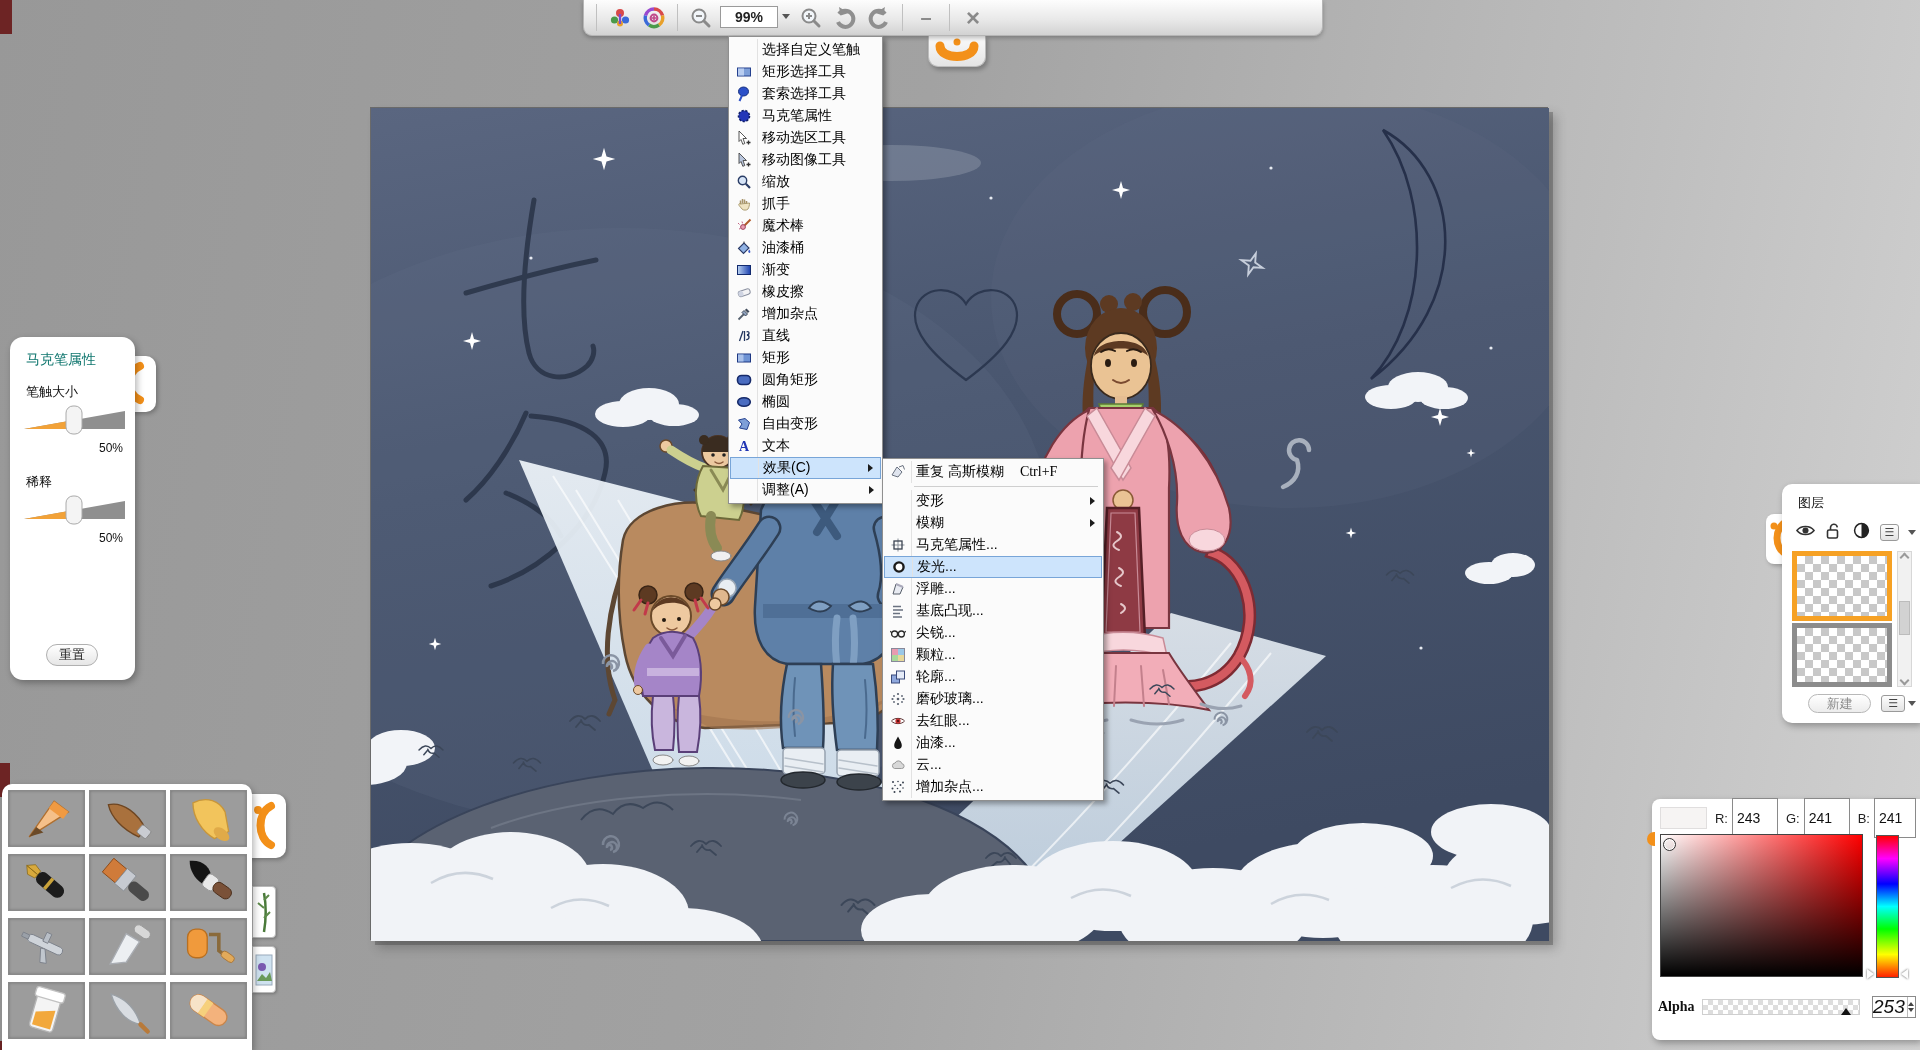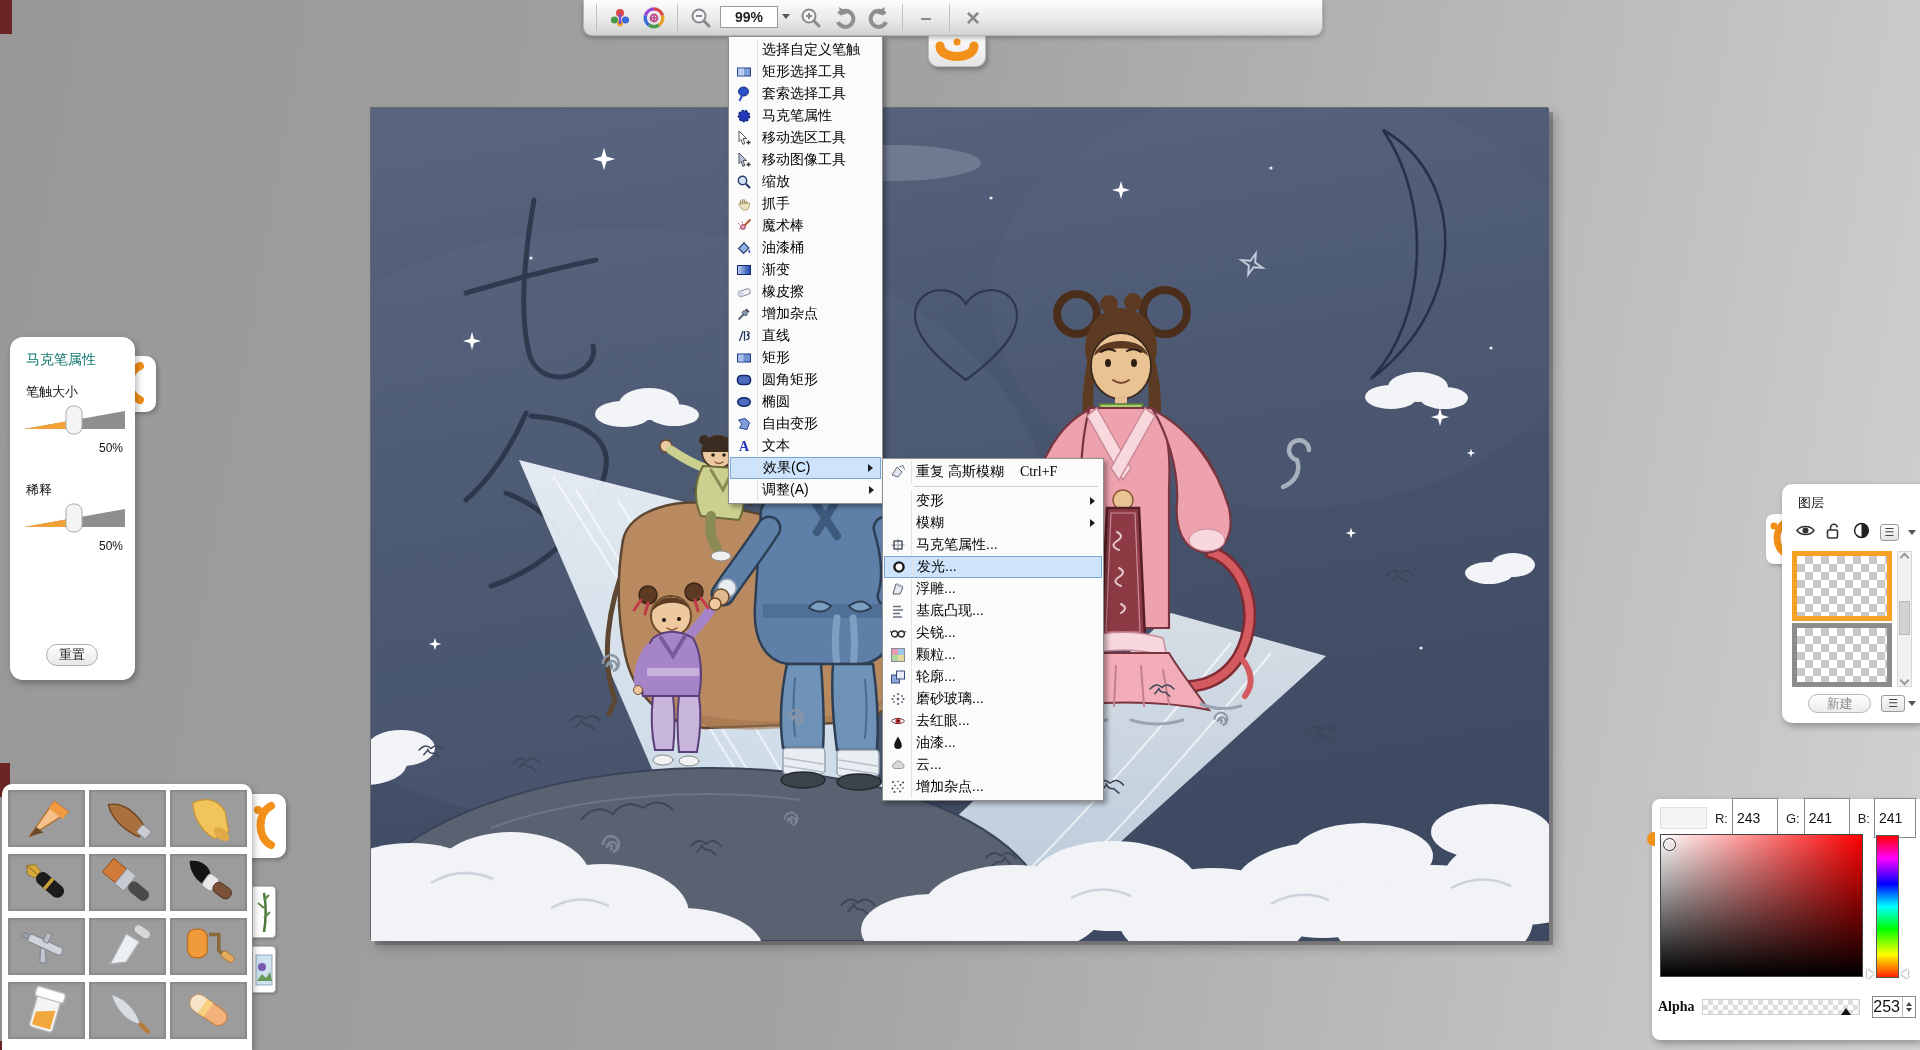--- a/index.html
+++ b/index.html
@@ -118,21 +118,21 @@
   #alpha-row { position:absolute; left:6px; bottom:22px; display:flex; align-items:center; }
   #alpha-label { font-family:"Liberation Serif","DejaVu Serif",serif; font-weight:bold; font-size:14px; color:#111; width:44px; }
   #alpha-slider { position:relative; width:158px; height:16px; border:1px solid #cfcfcf;
      background-color:#fff;
      background-image:linear-gradient(45deg,#ddd 25%,transparent 25%,transparent 75%,#ddd 75%),
                       linear-gradient(45deg,#ddd 25%,transparent 25%,transparent 75%,#ddd 75%);
      background-size:10px 10px; background-position:0 0,5px 5px; }
   #alpha-mark { position:absolute; right:8px; bottom:-1px; width:0; height:0;
                 border-left:5px solid transparent; border-right:5px solid transparent; border-bottom:7px solid #111; }
   #alpha-box { margin-left:12px; width:44px; height:22px; border:1px solid #8a8a8a; background:#fff; display:flex; align-items:center; }
-  #alpha-val { flex:1; font-size:16px; text-align:right; padding-right:2px; color:#111; }
+  #alpha-val { flex:1; font-size:19px; text-align:right; padding-right:2px; color:#111;font-style:italic; }
   .spin { width:13px; height:20px; display:flex; flex-direction:column; align-items:center; justify-content:center; gap:2px; border-left:1px solid #bbb; }
   .spin .u { width:0;height:0;border-bottom:4px solid #444;border-left:3.5px solid transparent;border-right:3.5px solid transparent; }
   .spin .d { width:0;height:0;border-top:4px solid #444;border-left:3.5px solid transparent;border-right:3.5px solid transparent; }
   #color-handle { position:absolute; left:1647px; top:832px; width:8px; height:14px; background:#f39019; border-radius:7px 0 0 7px; z-index:6; }
 </style>
 </head>
 <body>
 
 <div id="stage">
 
@@ -824,21 +824,21 @@
   </div>
   <div id="marker-panel" class="fpanel">
     <h3>马克笔属性</h3>
     <div class="slider-label">笔触大小</div>
     <svg width="101" height="30" viewBox="0 0 101 30">
       <polygon points="0,24 101,6 101,24" fill="#8f8f8f"></polygon>
       <polygon points="0,24 50,15 50,24" fill="#f2a238"></polygon>
       <rect x="42" y="1" width="16" height="28" rx="7" fill="#f4f4f4" stroke="#aaa"></rect>
     </svg>
     <div class="slider-val">50%</div>
-    <div class="slider-label" style="margin-top:26px;">稀释</div>
+    <div class="slider-label" style="margin-top:18px;">稀释</div>
     <svg width="101" height="30" viewBox="0 0 101 30">
       <polygon points="0,24 101,6 101,24" fill="#8f8f8f"></polygon>
       <polygon points="0,24 50,15 50,24" fill="#f2a238"></polygon>
       <rect x="42" y="1" width="16" height="28" rx="7" fill="#f4f4f4" stroke="#aaa"></rect>
     </svg>
     <div class="slider-val">50%</div>
     <div class="reset-btn">重置</div>
   </div>
 
   <div id="palette-tab" class="tab-handle">

